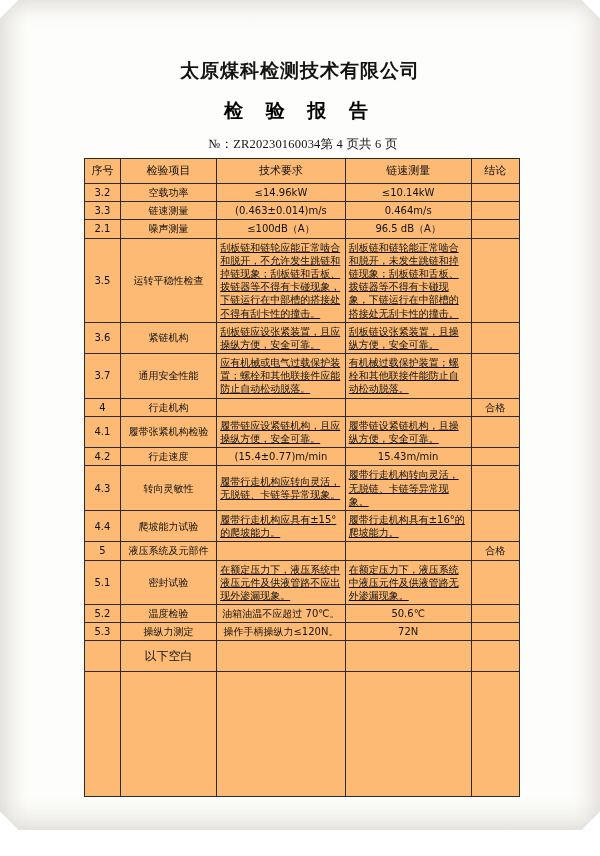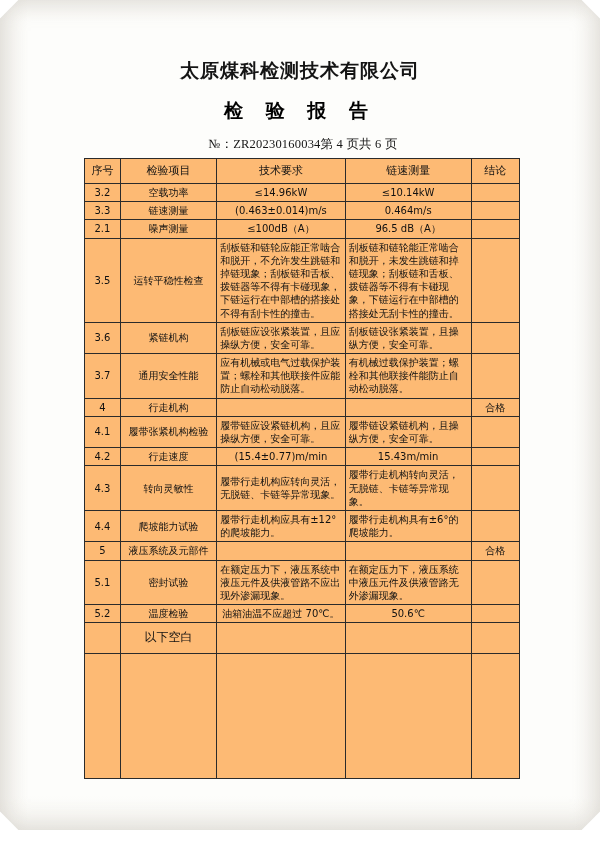--- a/index.html
+++ b/index.html
@@ -97,21 +97,21 @@
   .c-no     { width: 30px;  text-align: center; }
   .c-item   { width: 96px;  text-align: center; }
   .c-req    { width: 124px; text-align: center; }
   .c-res    { width: 124px; text-align: center; }
   .c-concl  { width: 44px;  text-align: center; border-radius: 6px; }
 
   td.left { text-align: left; }
   td.center { text-align: center; }
   .blank-row td { height: 26px; }
   .tall td { }
-  .cell-pad { padding: 3px 4px; }
+  .cell-pad { padding: 3px 4px; text-decoration: underline; }
 
   .bottom-blank {
     height: 120px;
   }
   .note-empty {
     text-align: center;
     font-size: 12px;
   }
   
   .corner {
@@ -223,22 +223,22 @@
       <tr>
         <td class="c-no center">4.3</td>
         <td class="c-item center">转向灵敏性</td>
         <td class="c-req left cell-pad">履带行走机构应转向灵活，无脱链、卡链等异常现象。</td>
         <td class="c-res left cell-pad">履带行走机构转向灵活，无脱链、卡链等异常现象。</td>
         <td class="c-concl center"></td>
       </tr>
       <tr>
         <td class="c-no center">4.4</td>
         <td class="c-item center">爬坡能力试验</td>
-        <td class="c-req left cell-pad">履带行走机构应具有±12°的爬坡能力。</td>
-        <td class="c-res left cell-pad">履带行走机构具有±6°的爬坡能力。</td>
+        <td class="c-req left cell-pad">履带行走机构应具有±15°的爬坡能力。</td>
+        <td class="c-res left cell-pad">履带行走机构具有±16°的爬坡能力。</td>
         <td class="c-concl center"></td>
       </tr>
       <tr>
         <td class="c-no center">5</td>
         <td class="c-item center">液压系统及元部件</td>
         <td class="c-req center"></td>
         <td class="c-res center"></td>
         <td class="c-concl center">合格</td>
       </tr>
       <tr>
@@ -246,20 +246,27 @@
         <td class="c-item center">密封试验</td>
         <td class="c-req left cell-pad">在额定压力下，液压系统中液压元件及供液管路不应出现外渗漏现象。</td>
         <td class="c-res left cell-pad">在额定压力下，液压系统中液压元件及供液管路无外渗漏现象。</td>
         <td class="c-concl center"></td>
       </tr>
       <tr>
         <td class="c-no center">5.2</td>
         <td class="c-item center">温度检验</td>
         <td class="c-req center">油箱油温不应超过 70℃。</td>
         <td class="c-res center">50.6℃</td>
+        <td class="c-concl center"></td>
+      </tr>
+      <tr>
+        <td class="c-no center">5.3</td>
+        <td class="c-item center">操纵力测定</td>
+        <td class="c-req center">操作手柄操纵力≤120N。</td>
+        <td class="c-res center">72N</td>
         <td class="c-concl center"></td>
       </tr>
       <tr class="blank-row">
         <td class="c-no center"></td>
         <td class="c-item note-empty">以下空白</td>
         <td class="c-req"></td>
         <td class="c-res"></td>
         <td class="c-concl"></td>
       </tr>
       <tr>

